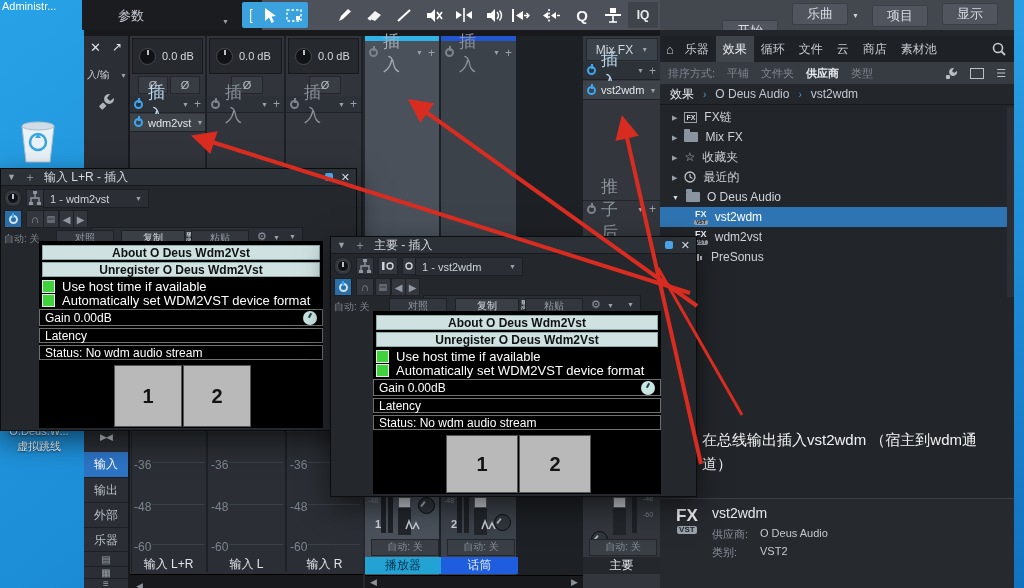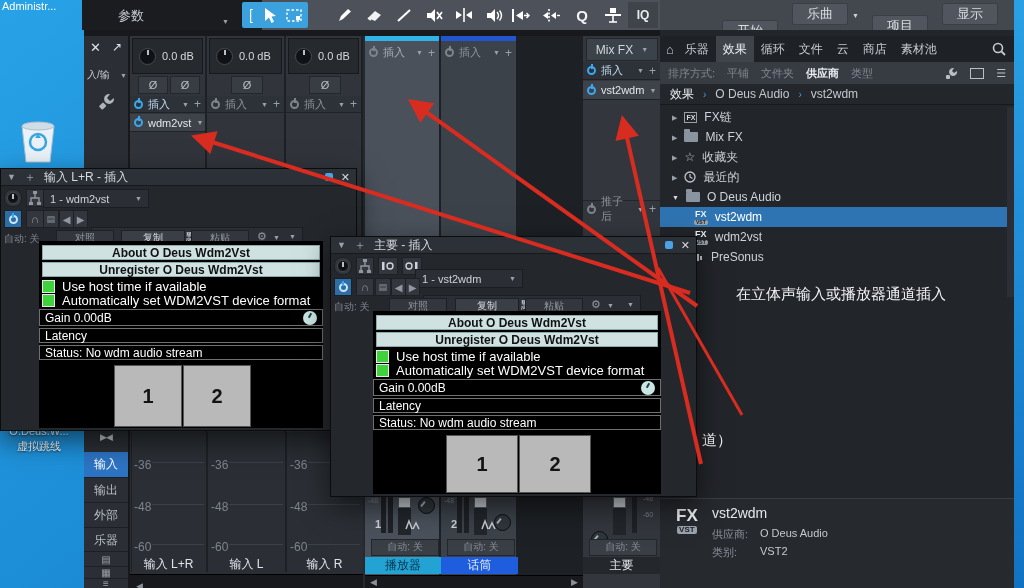--- a/index.html
+++ b/index.html
@@ -15,21 +15,21 @@
   .pan{width:15px;height:15px;border-radius:50%;background:#30363d;border:1px solid #0c0e10;position:relative}
   .pan::after{content:"";position:absolute;left:3px;top:3px;width:2px;height:6px;background:#aab2ba;transform:rotate(40deg)}
   .gknob{width:14px;height:14px;border-radius:50%;background:#c9e6e2;position:relative}
   .gknob::after{content:"";position:absolute;left:50%;top:2px;width:2px;height:5px;background:#23404a;transform:translateX(-50%) rotate(30deg)}
   .caret{font-size:7px;color:#9aa0a8;line-height:1}
   .plus{font-size:12px;color:#9aa0a8;line-height:1}
   .chrow{display:flex;align-items:center;gap:5px;padding:0 4px;box-sizing:border-box}
   .chan{background:#31353b;border-right:2px solid #1d2024;box-sizing:border-box}
   .inshdr{background:#2d3138;border-bottom:1px solid #1f2226}
   .insitem{background:#3e434a;border-bottom:1px solid #1f2226}
-  .lbl{font-size:11px;color:#8b929b}
+  .lbl{font-size:17px;color:#8b929b}
   .lbl.on{color:#bcd9ee}
   .phase{background:#383d44;color:#b9bfc6;font-size:11px;text-align:center;line-height:16px;border:1px solid #23262b}
   .sidebtn{background:#2b2f35;color:#b9bfc7;font-size:12px;text-align:center;border-bottom:1px solid #1c1f23;display:flex;align-items:center;justify-content:center}
   .tick{font-size:12px;color:#7c848e}
   .tickline{height:1px;background:#3b4148}
   .chname{font-size:12px;color:#e0e4e9;text-align:center}
   .autobtn{background:#3a3f46;border:1px solid #23262a;color:#878e97;font-size:10px;text-align:center;line-height:14px}
   .sbar{background:#17191d;border-top:1px solid #000}
   .sarr{font-size:9px;color:#8a9099;line-height:13px}
   
@@ -174,21 +174,21 @@
           <path d="M10 8 V15 M6 15 h8" stroke="#fff" stroke-width="1.6" fill="none"></path>
           <rect x="7" y="1" width="6" height="5" fill="#fff"></rect>
         </svg>
       </div>
   </div>
   <div class="abs" style="left:628px;top:2px;width:30px;height:26px;background:#3f444b;display:flex;align-items:center;justify-content:center;color:#e8ebee;font-size:12px;font-weight:bold">IQ</div>
   <div class="abs" style="left:660px;top:0;width:354px;height:30px;background:#43474e">
     <div class="abs tbtn" style="left:62px;top:20px">开始</div>
     <div class="abs tbtn" style="left:132px;top:3px">乐曲</div>
     <span class="abs caret" style="left:192px;top:12px;color:#cdd2d8">▼</span>
-    <div class="abs tbtn" style="left:212px;top:15px">项目</div>
+    <div class="abs tbtn" style="left:212px;top:5px">项目</div>
     <div class="abs tbtn" style="left:282px;top:3px">显示</div>
   </div>
 
   <div class="abs" style="left:84px;top:30px;width:576px;height:558px;background:#26292e"></div>
   <div class="abs" style="left:84px;top:30px;width:930px;height:6px;background:#17191d"></div>
 
   <div class="abs" style="left:84px;top:36px;width:46px;height:552px;background:#2b2f35;border-right:2px solid #17191d;box-sizing:border-box">
     <span class="abs" style="left:6px;top:4px;color:#dfe3e8;font-size:13px">✕</span>
     <span class="abs" style="left:28px;top:4px;color:#dfe3e8;font-size:12px">↗</span>
     <span class="abs nw" style="left:3px;top:32px;color:#c3c8ce;font-size:10px">入/输</span>
@@ -454,23 +454,23 @@
             <rect x="1" y="4" width="2" height="5" fill="#c0c5cb"></rect>
             <rect x="4" y="1" width="2" height="11" fill="#c0c5cb"></rect>
             <rect x="7" y="3" width="2" height="7" fill="#c0c5cb"></rect>
             <rect x="10" y="5" width="2" height="4" fill="#c0c5cb"></rect>
           </svg>
         <span>PreSonus</span>
       </div>
     </div>
 
     <div class="abs note" style="left:76px;top:252px;width:268px">
-      <div>在立体声输入或播放器通道插入</div>
     </div>
     <div class="abs note" style="left:42px;top:398px;width:310px">
+      <div>在总线输出插入vst2wdm （宿主到wdm通</div>
       <div>道）</div>
     </div>
 
     <div class="abs" style="left:0;top:468px;width:100%;height:90px;background:#26292e;border-top:1px solid #3a3f46">
       <div class="abs vstbadge" style="left:16px;top:8px">
         <span class="fx" style="font-size:17px">FX</span>
         <span class="vst" style="font-size:8px;margin-top:2px">VST</span>
       </div>
       <div class="abs" style="left:52px;top:6px;color:#e4e8ec;font-size:14px">vst2wdm</div>
       <div class="abs" style="left:52px;top:28px;color:#8a9099;font-size:11px">供应商:</div>
@@ -570,21 +570,21 @@
         </svg>
       <svg class="mini" style="width:18px;height:16px" width="18" height="16">
           <rect x="3" y="4" width="2.5" height="8" fill="#cfd4da"></rect>
           <circle cx="11" cy="8" r="3" fill="none" stroke="#cfd4da" stroke-width="1.4"></circle>
         </svg>
       <svg class="mini" style="width:18px;height:16px" width="18" height="16">
           <circle cx="6" cy="8" r="3" fill="none" stroke="#cfd4da" stroke-width="1.4"></circle>
           <rect x="12" y="4" width="2.5" height="8" fill="#cfd4da"></rect>
         </svg>
     </div>
-    <div class="abs slotdd" style="left:84px;top:32px;width:94px;height:15px">
+    <div class="abs slotdd" style="left:84px;top:20px;width:94px;height:15px">
       <span>1 - vst2wdm</span>
       <span class="caret" style="margin-left:auto">▼</span>
     </div>
     <div class="abs" style="left:3px;top:41px;display:flex;gap:4px">
       <span class="mini" style="width:16px;height:16px;background:#2b6ea8">
           <span class="pwr on" style="border-color:#cfe6f6"></span>
         </span>
       <span class="mini" style="width:16px;height:16px;color:#9097a0;font-size:11px">∩</span>
     </div>
     <div class="abs mini" style="left:44px;top:41px;width:14px;height:16px;font-size:9px">▤</div>

